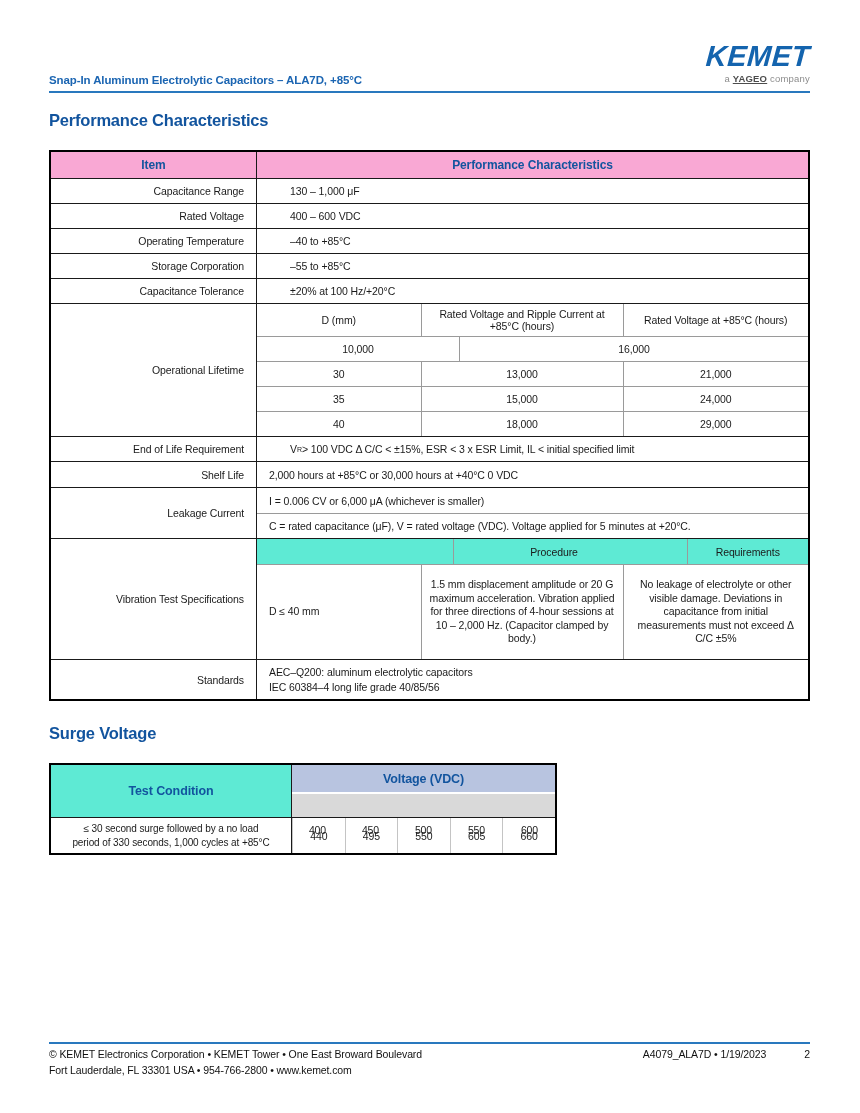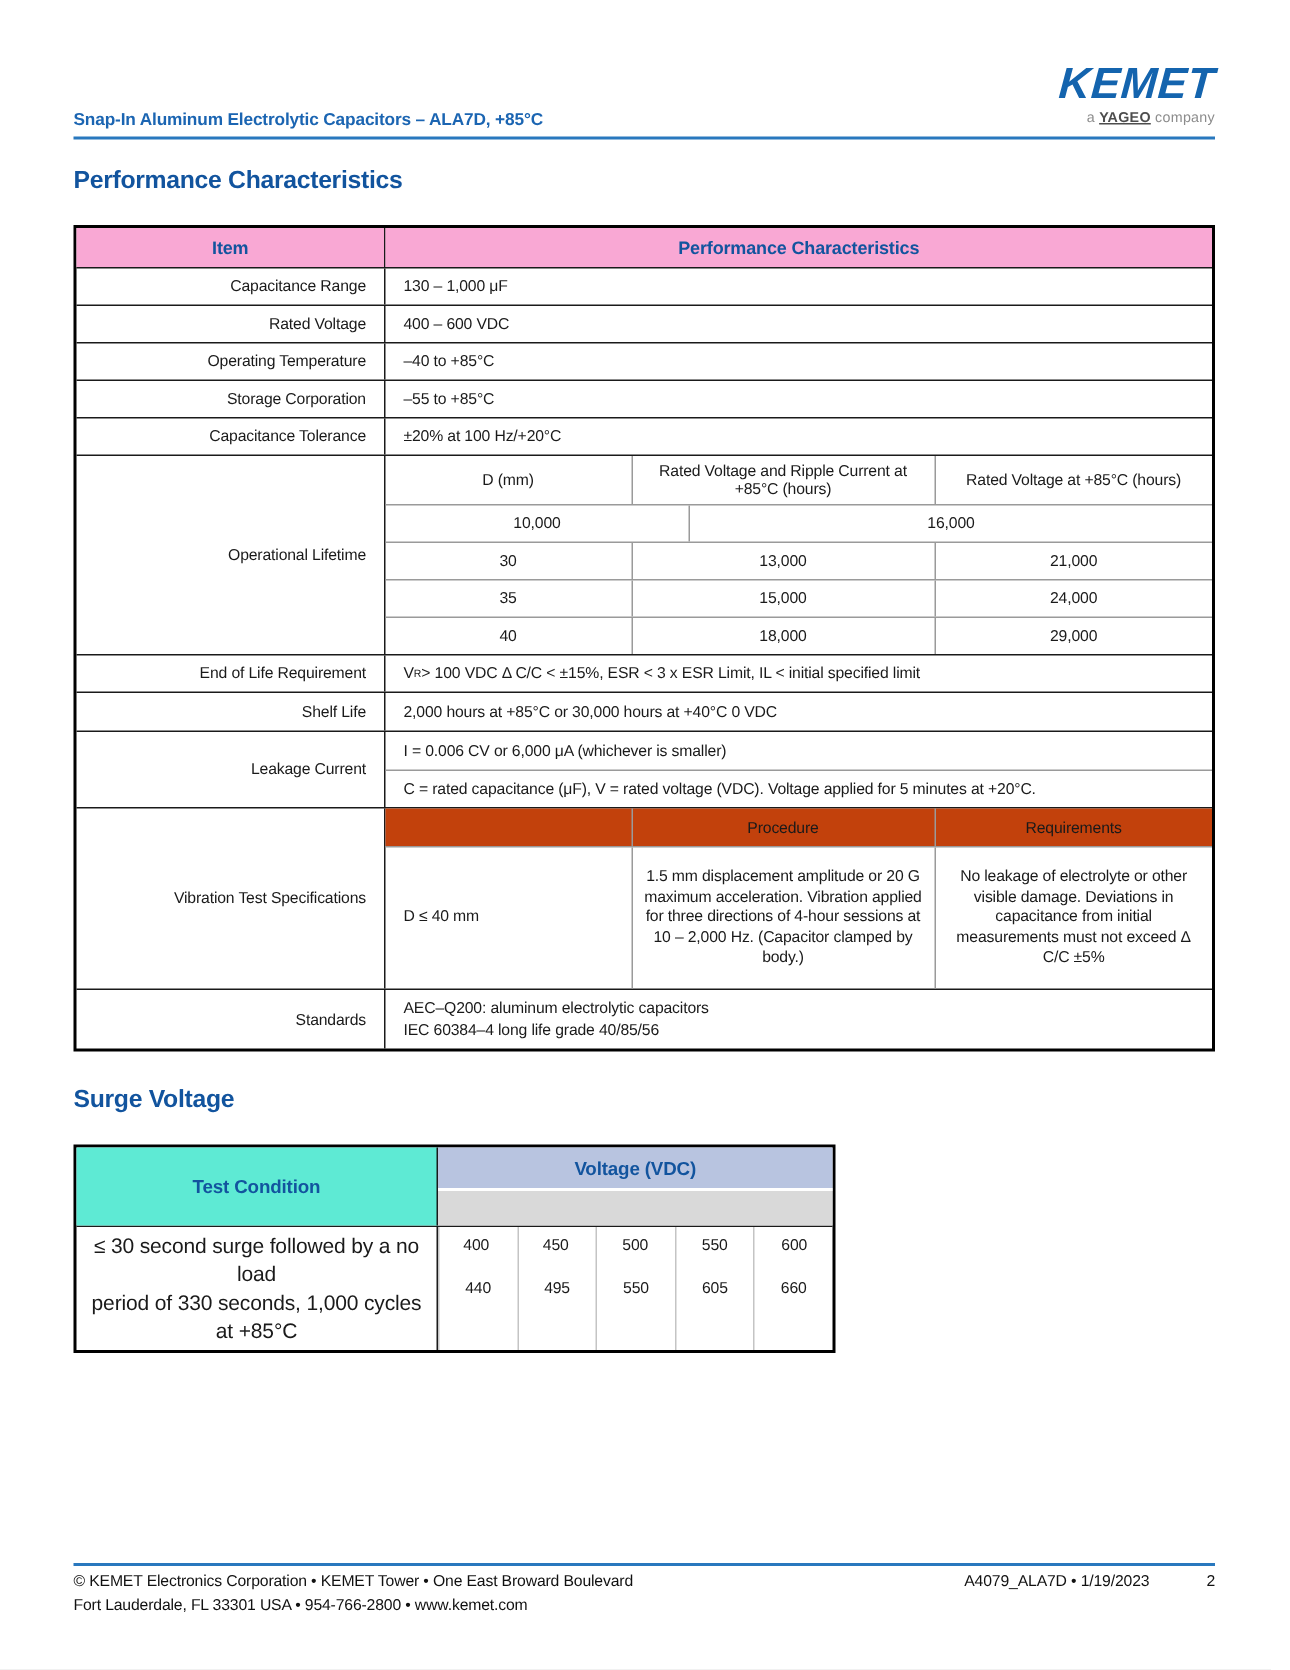--- a/index.html
+++ b/index.html
@@ -50,37 +50,37 @@
   .cell-item {
     width: 206px; flex: none;
     display: flex; align-items: center; justify-content: flex-end;
     text-align: right; padding: 3px 12px 3px 6px;
     border-right: 1.5px solid #1a1a1a;
   }
   .cell-value { flex: 1; display: flex; align-items: center; padding: 3px 6px 3px 12px; }
   .hdr-lav { background: #f9a8d4; }
   .hdr-txt { font-weight: bold; font-size: 12px; color: #12549e; justify-content: center; text-align: center; padding: 0 4px; }
   .h26 { min-height: 26px; }
-  .h25 { min-height: 25px; }
+  .h25 { min-height: 25px; gap: 21px; }
 
   .sub { flex: 1; display: flex; flex-direction: column; }
   .subrow { display: flex; border-top: 1px solid #9a9a9a; }
   .subrow:first-child { border-top: none; }
   .sc { display: flex; align-items: center; justify-content: center; text-align: center; padding: 3px 6px; border-left: 1px solid #9a9a9a; }
   .sc:first-child { border-left: none; }
   .sc1 { width: 163.5px; flex: none; }
   .sc2 { width: 202px; flex: none; }
   .sc3 { flex: 1; }
   .lt-hdr { min-height: 32px; }
   .lt-row { min-height: 25px; }
 
   .leak-line { min-height: 25px; display: flex; align-items: center; padding: 3px 6px 3px 12px; border-top: 1px solid #9a9a9a; }
   .leak-line:first-child { border-top: none; }
 
-  .vib-hdr { min-height: 25px; background: #c2410c; }
+  .vib-hdr { min-height: 25px; background: #5eead4; gap: 32px; }
   .vib-body { min-height: 95px; }
   .vib-body .sc { align-items: center; line-height: 1.3; }
   .vib-cond { justify-content: flex-start !important; text-align: left !important; padding-left: 12px !important; }
 
   .std-cell { flex: 1; padding: 5px 6px 5px 12px; display: flex; flex-direction: column; justify-content: center; line-height: 1.4; min-height: 38px; }
 
   sub.vr { font-size: 7px; vertical-align: sub; }
 
   
   .stable {
@@ -101,21 +101,21 @@
     display: flex; align-items: center; justify-content: center;
     font-weight: bold; font-size: 12.5px; color: #12549e;
   }
   .st-nums { display: flex; height: 25px; background: #d9d9d9; border-top: 2px solid #fff; }
   .st-num { flex: 1; display: flex; align-items: center; justify-content: center; border-left: 2px solid #fff; margin-top: 36px; }
   .st-num:first-child { border-left: none; }
   .st-data { display: flex; border-top: 1.5px solid #1a1a1a; min-height: 36px; }
   .st-cond-data {
     width: 241px; flex: none; border-right: 1.5px solid #1a1a1a;
     display: flex; flex-direction: column; align-items: center; justify-content: center;
-    text-align: center; font-size: 14px; line-height: 1.35; padding: 3px 4px;
+    text-align: center; font-size: 10px; line-height: 1.35; padding: 3px 4px;
   }
   .st-val { flex: 1; display: flex; align-items: center; justify-content: center; border-left: 1px solid #c4c4c4; }
   .st-val:first-child { border-left: none; }
 
   
   .footer {
     position: absolute; top: 1047px; left: 49px; width: 761px;
     display: flex; justify-content: space-between; align-items: flex-start;
     font-size: 10.5px; color: #111; line-height: 1.5; letter-spacing: -0.1px;
   }

